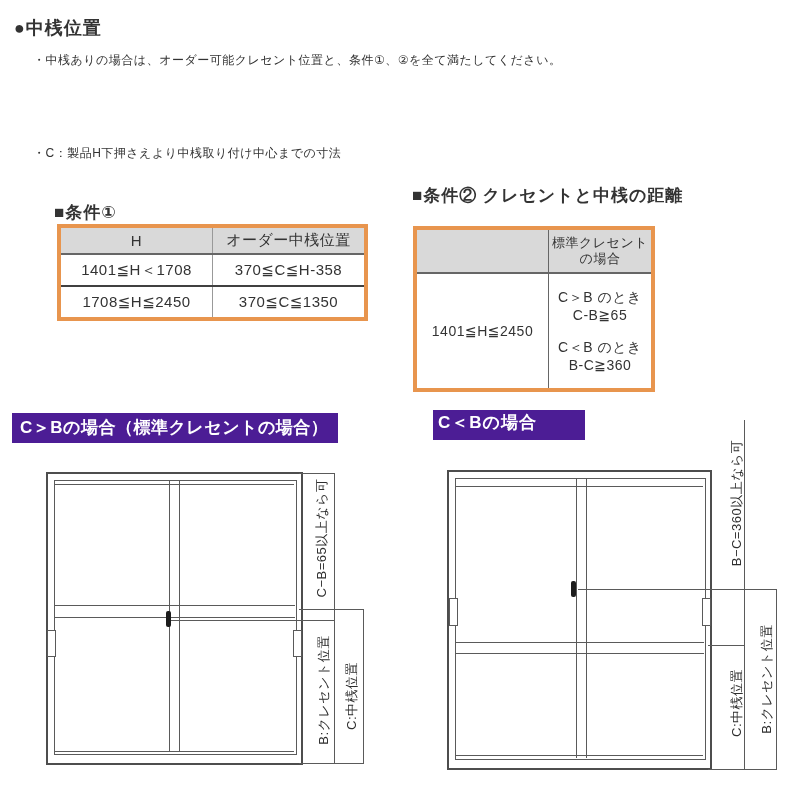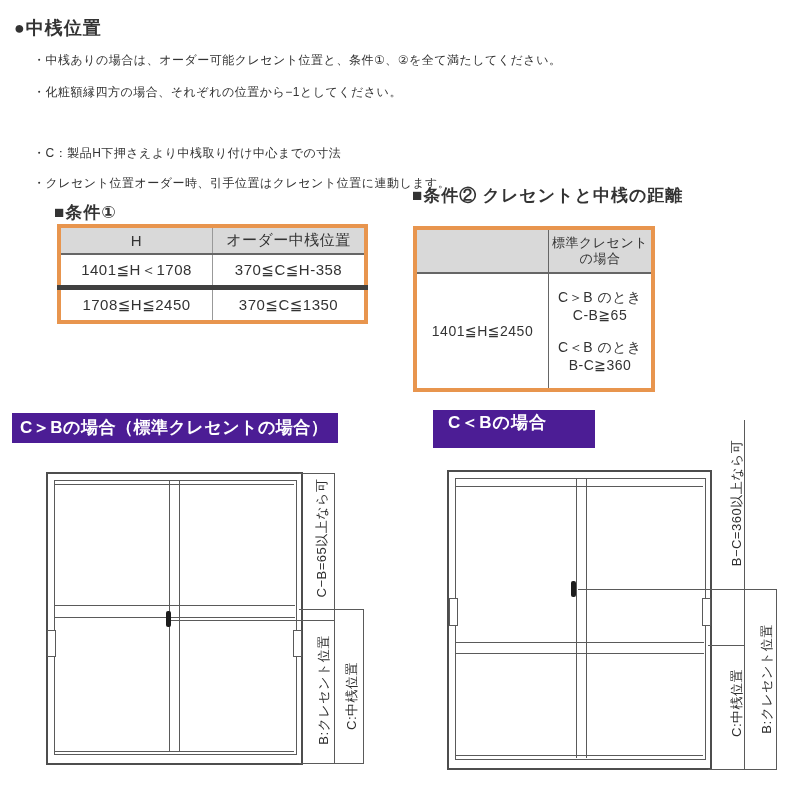--- a/index.html
+++ b/index.html
@@ -14,33 +14,33 @@
   
   .cond-title{font-size:17px;font-weight:bold;letter-spacing:1px;}
   
   .otable{border:4px solid #E8954E;border-collapse:collapse;background:#fff;table-layout:fixed;}
   .otable td{font-size:15px;text-align:center;vertical-align:middle;padding:0;letter-spacing:0.5px;}
   .otable .hd{background:#D9D9D9;}
   #t1{left:57px;top:224px;width:310px;}
   #t1 td{width:151px;border-left:1px solid #999;}
   #t1 td:first-child{border-left:none;}
   #t1 tr.hd td{height:25px;border-bottom:2px solid #666;font-size:15px;}
-  #t1 tr.r1 td{height:30px;border-bottom:5px solid #404040;}
+  #t1 tr.r1 td{height:30px;border-bottom:2px solid #404040;}
   #t1 tr.r2 td{height:30px;}
   #t2{left:413px;top:226px;width:242px;}
   #t2 td{border-left:1px solid #666;}
   #t2 td:first-child{border-left:none;width:131px;}
   #t2 tr.hd td{height:42px;border-bottom:2px solid #666;font-size:13px;line-height:16px;}
   #t2 tr.bd td{height:114px;font-size:14px;}
   .case-lines div{line-height:18px;}
   .case-gap{height:14px;}
   
   .bar{background:#4c1d95;color:#ffffff;font-weight:bold;white-space:nowrap;overflow:hidden;}
   #bar-left{left:12px;top:413px;width:318px;height:30px;font-size:17px;line-height:30px;padding-left:8px;letter-spacing:0.5px;}
-  #bar-right{left:433px;top:410px;width:147px;height:38px;font-size:17px;line-height:26px;padding-left:15px;letter-spacing:1px;}
+  #bar-right{left:433px;top:410px;width:147px;height:30px;font-size:17px;line-height:26px;padding-left:5px;letter-spacing:1px;}
   
   .frame-outer{border:2px solid #4d4d4d;background:#fff;}
   .frame-inner{border:1px solid #5a5a5a;}
   .hline{background:#5a5a5a;height:1px;}
   .vline{background:#5a5a5a;width:1px;}
   .stile{border-left:1px solid #5a5a5a;border-right:1px solid #5a5a5a;}
   .rail{border-top:1px solid #5a5a5a;border-bottom:1px solid #5a5a5a;}
   .handle{border:1px solid #5a5a5a;background:#fff;}
   .crescent{background:#1c1c1c;border-radius:2px;}
   
@@ -49,23 +49,21 @@
     transform:rotate(-90deg);transform-origin:50% 50%;height:18px;line-height:18px;
   }
 </style>
 </head>
 <body>
 
 <div id="page">
 
   <div class="abs heading">●中桟位置</div>
   <div class="abs bullet" style="top:52px;">・中桟ありの場合は、オーダー可能クレセント位置と、条件①、②を全て満たしてください。</div>
-  <div class="abs bullet" style="top:84px;">・化粧額縁四方の場合、それぞれの位置から−1としてください。</div>
   <div class="abs bullet" style="top:145px;">・C：製品H下押さえより中桟取り付け中心までの寸法</div>
-  <div class="abs bullet" style="top:175px;">・クレセント位置オーダー時、引手位置はクレセント位置に連動します。</div>
 
   <div class="abs cond-title" style="left:54px;top:201px;">■条件①</div>
   <table id="t1" class="abs otable">
     <tbody>
         <tr class="hd">
       <td class="hd">H</td>
       <td class="hd">オーダー中桟位置</td>
     </tr>
     <tr class="r1">
       <td>1401≦H＜1708</td>

